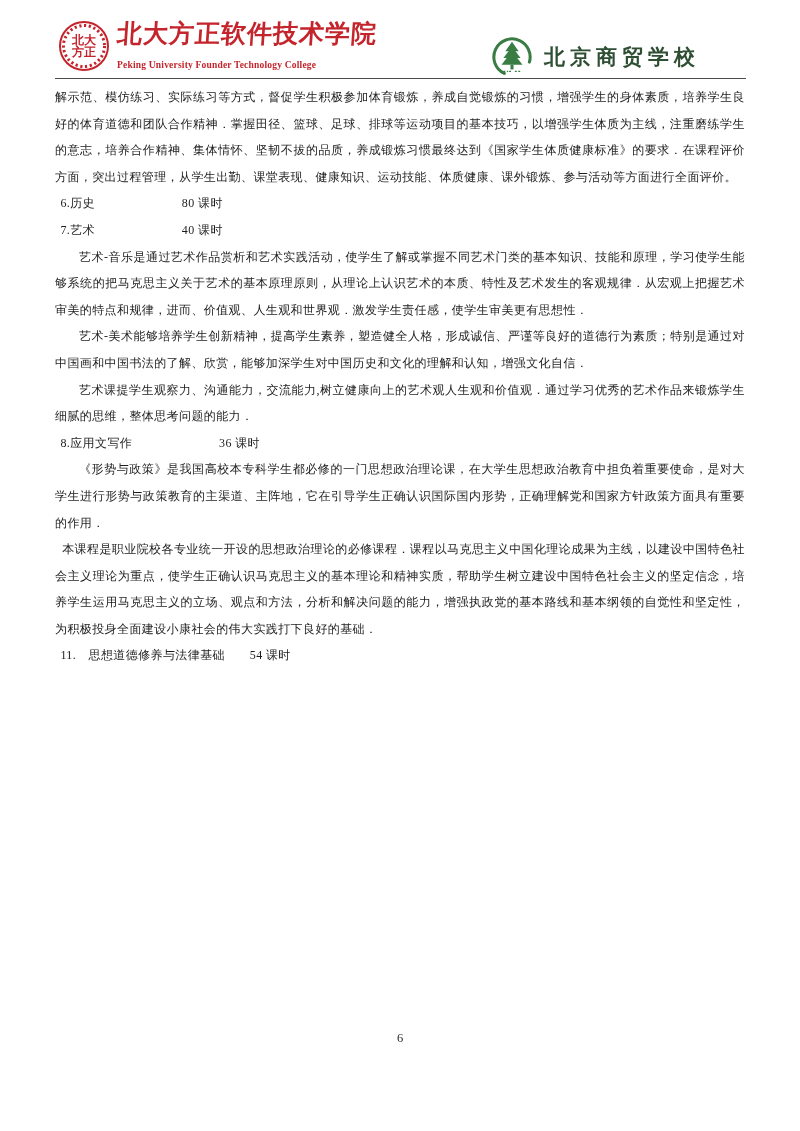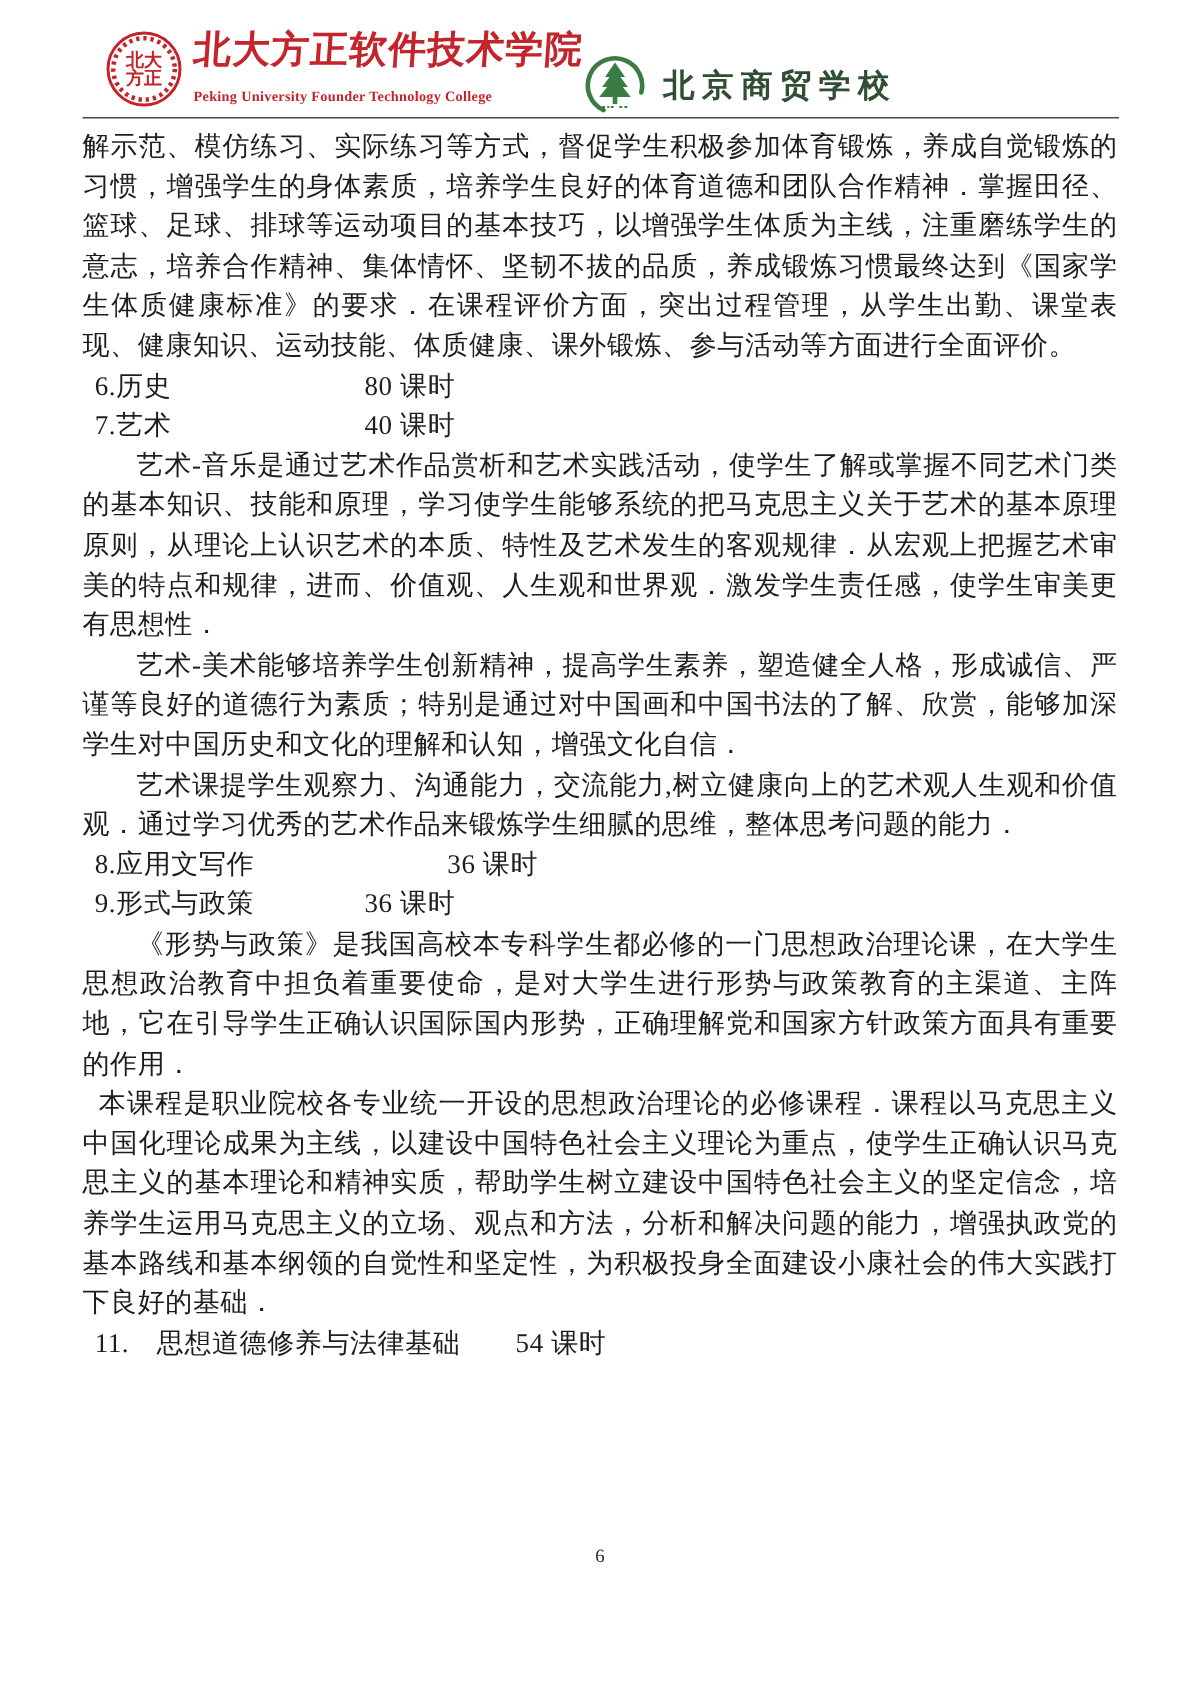--- a/index.html
+++ b/index.html
@@ -5,22 +5,22 @@
   html,body{margin:0;padding:0;background:#ffffff;}
   .page{
     position:relative;
     width:800px;height:1131px;
     background:#ffffff;
     font-family:"Liberation Serif","DejaVu Serif",serif;
     overflow:hidden;
   }
   
   .header{
-    position:absolute;top:20px;left:70px;right:52px;
-    display:flex;align-items:flex-start;
+    position:absolute;top:20px;left:58px;right:52px;
+    display:flex;justify-content:space-between;align-items:flex-start;
   }
   .logo-left{display:flex;align-items:center;gap:7px;}
   .seal{width:52px;height:52px;flex:0 0 auto;}
   .logo-left-text{display:flex;flex-direction:column;line-height:1.05;}
   .logo-cn{
     font-size:25px;font-weight:700;color:var(--red,#c4242b);
     letter-spacing:1px;transform:skewX(-4deg);
   }
   .logo-en{
     font-size:9.5px;font-weight:700;color:var(--red,#c4242b);
@@ -35,21 +35,21 @@
   .rule{
     position:absolute;top:78px;left:55px;width:691px;height:0;
     border-top:1.6px solid #4b4b4b;
   }
   
   .content{
     position:absolute;top:84px;left:55px;width:690px;
   }
   .content p,.content h3{
     margin:0;padding:0;
-    font-size:18px;font-weight:400;
+    font-size:12px;font-weight:400;
     line-height:26.6px;
     color:#1d1d1d;
     text-align:justify;
     letter-spacing:.4px;
     word-break:break-all;
   }
   .content h3.heading{text-align:left;text-indent:.45em;font-family:Liberation Serif, serif;}
   .indent-none{text-indent:0;}
   .indent-small{text-indent:.6em;}
   .indent-standard{text-indent:2em;}
@@ -97,21 +97,20 @@
   <div class="rule"></div>
 
   <main class="content" id="content">
       <p class="paragraph indent-none">解示范、模仿练习、实际练习等方式，督促学生积极参加体育锻炼，养成自觉锻炼的习惯，增强学生的身体素质，培养学生良好的体育道德和团队合作精神．掌握田径、篮球、足球、排球等运动项目的基本技巧，以增强学生体质为主线，注重磨练学生的意志，培养合作精神、集体情怀、坚韧不拔的品质，养成锻炼习惯最终达到《国家学生体质健康标准》的要求．在课程评价方面，突出过程管理，从学生出勤、课堂表现、健康知识、运动技能、体质健康、课外锻炼、参与活动等方面进行全面评价。</p>
       <h3 class="heading indent-none">6.历史　　　　　　　80 课时</h3>
       <h3 class="heading indent-none">7.艺术　　　　　　　40 课时</h3>
       <p class="paragraph indent-standard">艺术-音乐是通过艺术作品赏析和艺术实践活动，使学生了解或掌握不同艺术门类的基本知识、技能和原理，学习使学生能够系统的把马克思主义关于艺术的基本原理原则，从理论上认识艺术的本质、特性及艺术发生的客观规律．从宏观上把握艺术审美的特点和规律，进而、价值观、人生观和世界观．激发学生责任感，使学生审美更有思想性．</p>
       <p class="paragraph indent-standard">艺术-美术能够培养学生创新精神，提高学生素养，塑造健全人格，形成诚信、严谨等良好的道德行为素质；特别是通过对中国画和中国书法的了解、欣赏，能够加深学生对中国历史和文化的理解和认知，增强文化自信．</p>
       <p class="paragraph indent-standard">艺术课提学生观察力、沟通能力，交流能力,树立健康向上的艺术观人生观和价值观．通过学习优秀的艺术作品来锻炼学生细腻的思维，整体思考问题的能力．</p>
       <h3 class="heading indent-none">8.应用文写作　　　　　　　36 课时</h3>
-      <h3 class="heading indent-none">9.形式与政策　　　　36 课时</h3>
       <p class="paragraph indent-standard">《形势与政策》是我国高校本专科学生都必修的一门思想政治理论课，在大学生思想政治教育中担负着重要使命，是对大学生进行形势与政策教育的主渠道、主阵地，它在引导学生正确认识国际国内形势，正确理解党和国家方针政策方面具有重要的作用．</p>
       <p class="paragraph indent-small">本课程是职业院校各专业统一开设的思想政治理论的必修课程．课程以马克思主义中国化理论成果为主线，以建设中国特色社会主义理论为重点，使学生正确认识马克思主义的基本理论和精神实质，帮助学生树立建设中国特色社会主义的坚定信念，培养学生运用马克思主义的立场、观点和方法，分析和解决问题的能力，增强执政党的基本路线和基本纲领的自觉性和坚定性，为积极投身全面建设小康社会的伟大实践打下良好的基础．</p>
       <h3 class="heading indent-none">11.　思想道德修养与法律基础　　54 课时</h3>
     </main>
 
   <div class="footer">
     <span>6</span>
   </div>
 
 </div>

